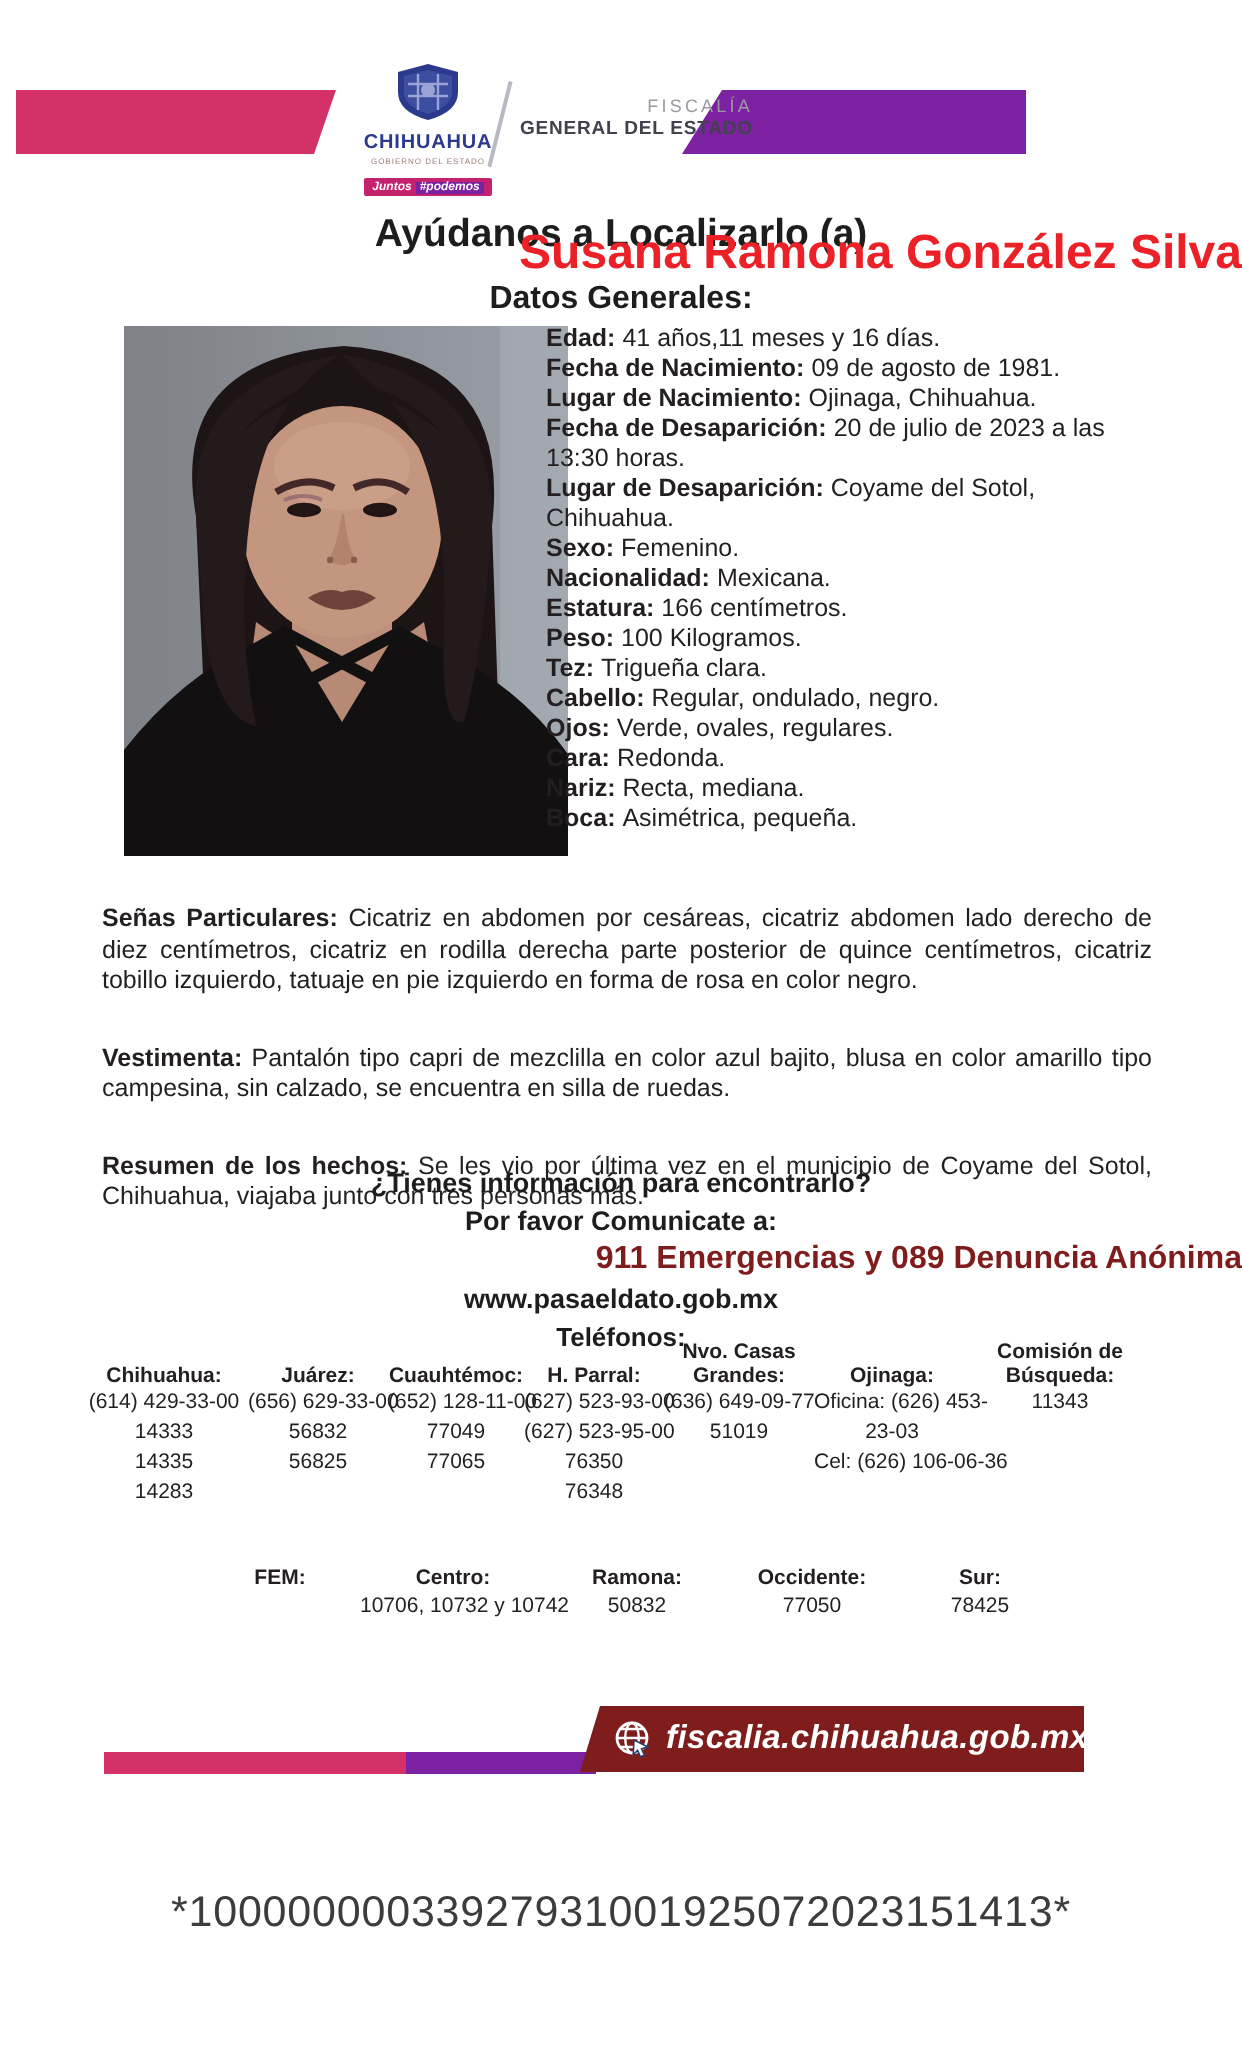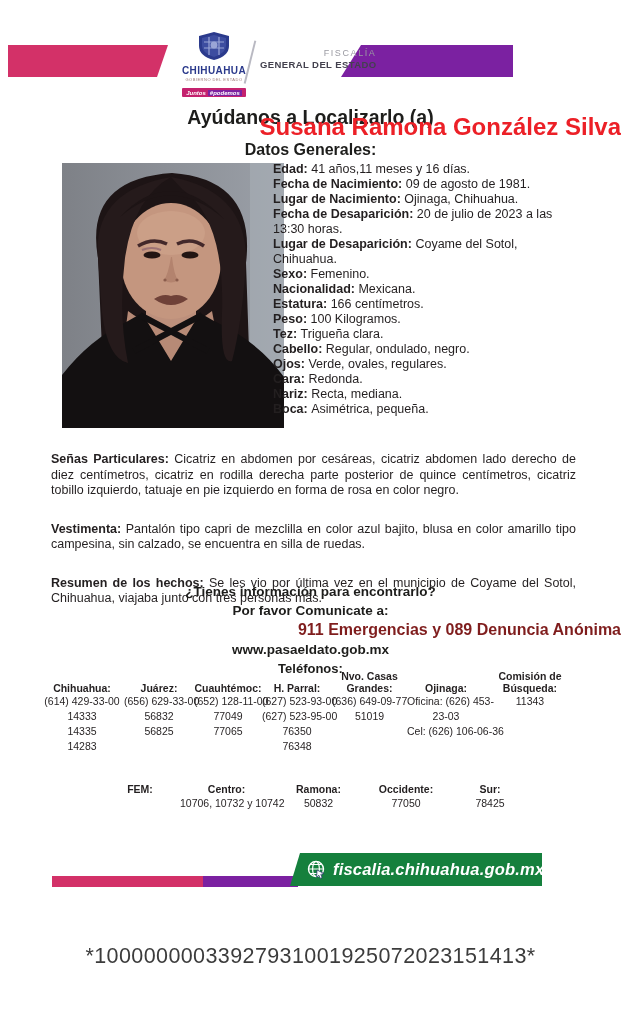--- a/index.html
+++ b/index.html
@@ -69,21 +69,21 @@
   .rcol:nth-child(2){width:93px;}
   .rcol:nth-child(3){width:91px;}
   .rcol:nth-child(4){width:84px;}
   .rcol:nth-child(5){width:84px;}
   .rhdr{font-weight:bold;font-size:10.5px;line-height:13px;}
   .rline{font-size:10.5px;line-height:14px;white-space:nowrap;}
 
   
   .f-pink{left:52px;top:876px;width:151px;height:10.5px;background:#d33168;}
   .f-purple{left:203px;top:876px;width:95px;height:10.5px;background:#7b21a1;}
-  .f-box{left:290px;top:853px;width:252px;height:33px;background:#15803d;
+  .f-box{left:290px;top:853px;width:252px;height:33px;background:#7f1d1d;
          clip-path:polygon(10px 0,100% 0,100% 100%,0 100%);
          display:flex;align-items:center;padding-left:0;}
   .f-globe{margin-left:16px;flex:none;}
   .f-url{color:#ffffff;font-size:16.5px;font-weight:bold;font-style:italic;margin-left:6px;letter-spacing:.2px;}
 
   
   .barcode{top:944px;font-size:21.5px;color:#3c3c3c;letter-spacing:.4px;}
 </style>
 </head>
 <body>

